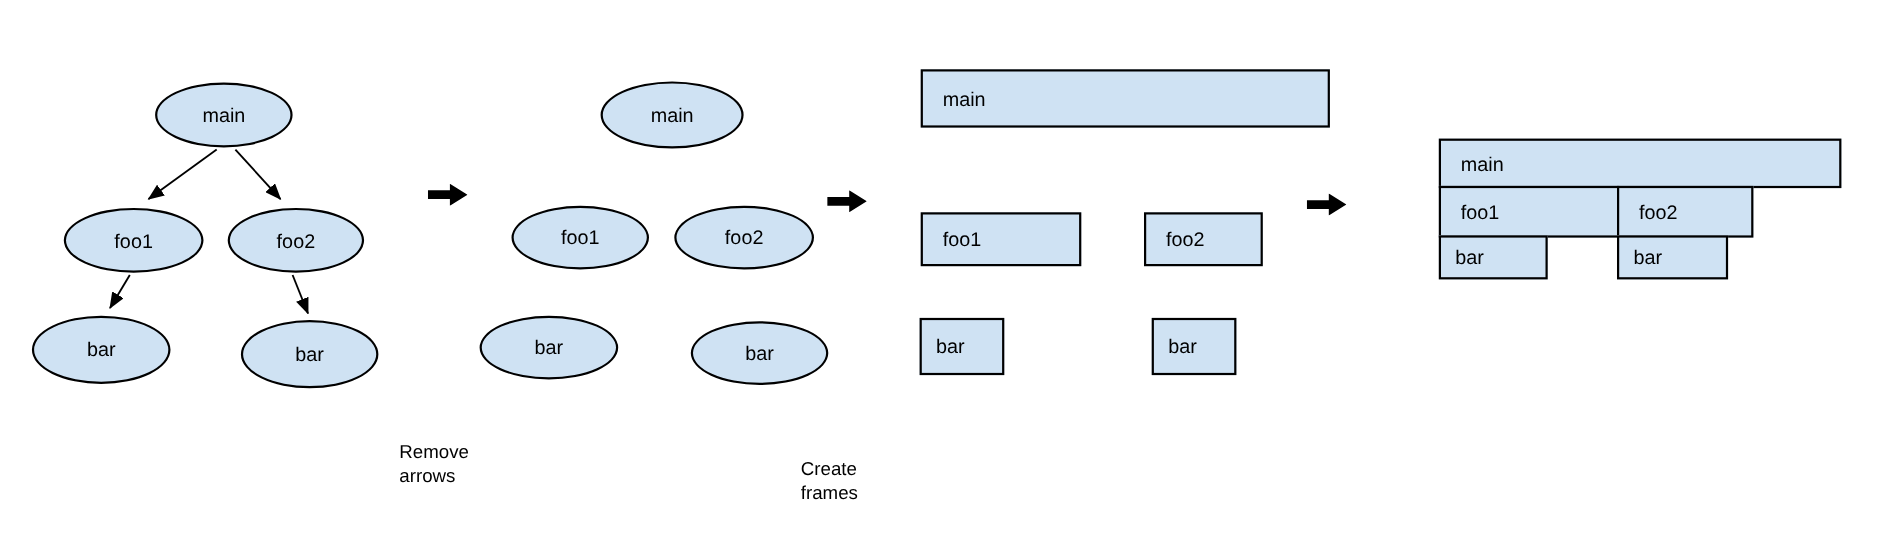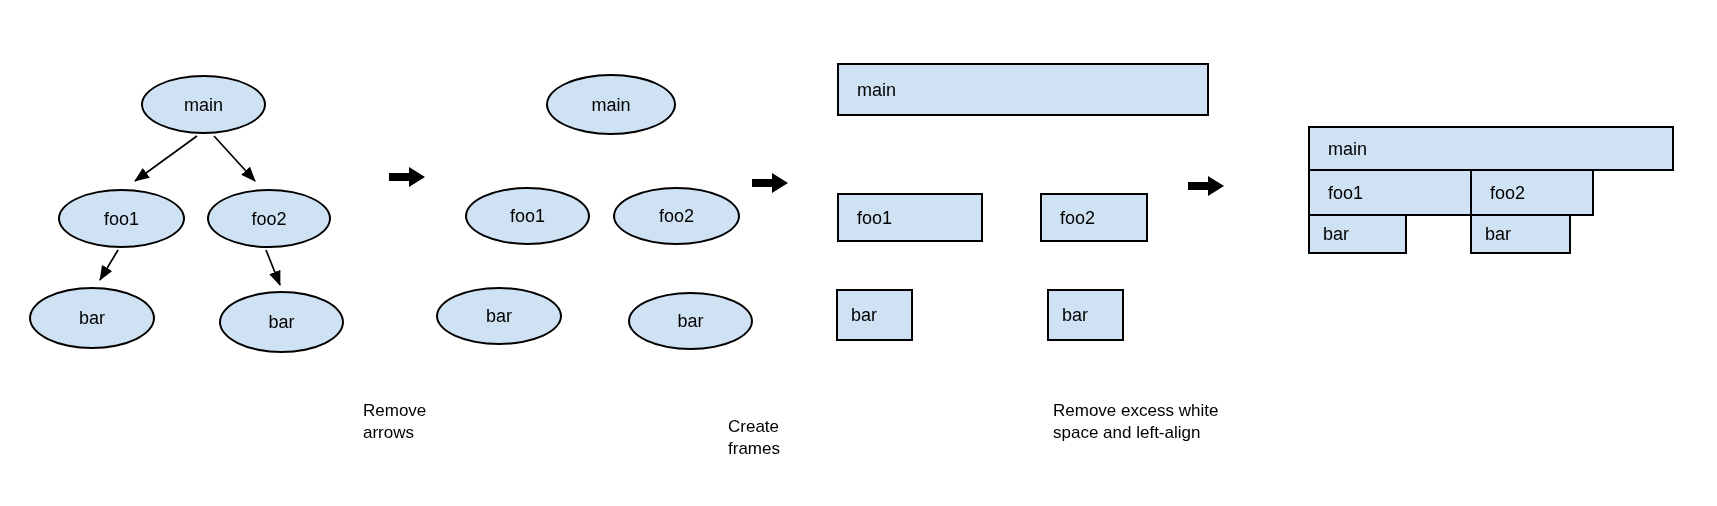--- a/index.html
+++ b/index.html
@@ -95,16 +95,14 @@
   <div class="node rect" style="left:1308px;top:126px;width:366px;height:45px">main</div>
   <div class="node rect" style="left:1308px;top:169px;width:164px;height:47px">foo1</div>
   <div class="node rect" style="left:1470px;top:169px;width:124px;height:47px">foo2</div>
   <div class="node rect" style="left:1308px;top:214px;width:99px;height:40px;padding-left:13px">bar</div>
   <div class="node rect" style="left:1470px;top:214px;width:101px;height:40px;padding-left:13px">bar</div>
 
   <div class="caption" style="left:363px;top:400px">Remove
 arrows</div>
   <div class="caption" style="left:728px;top:416px">Create
 frames</div>
-  <div class="caption" style="left:1053px;top:400px">Remove excess white
-space and left-align</div>
 
 </div>
 
 </body></html>

